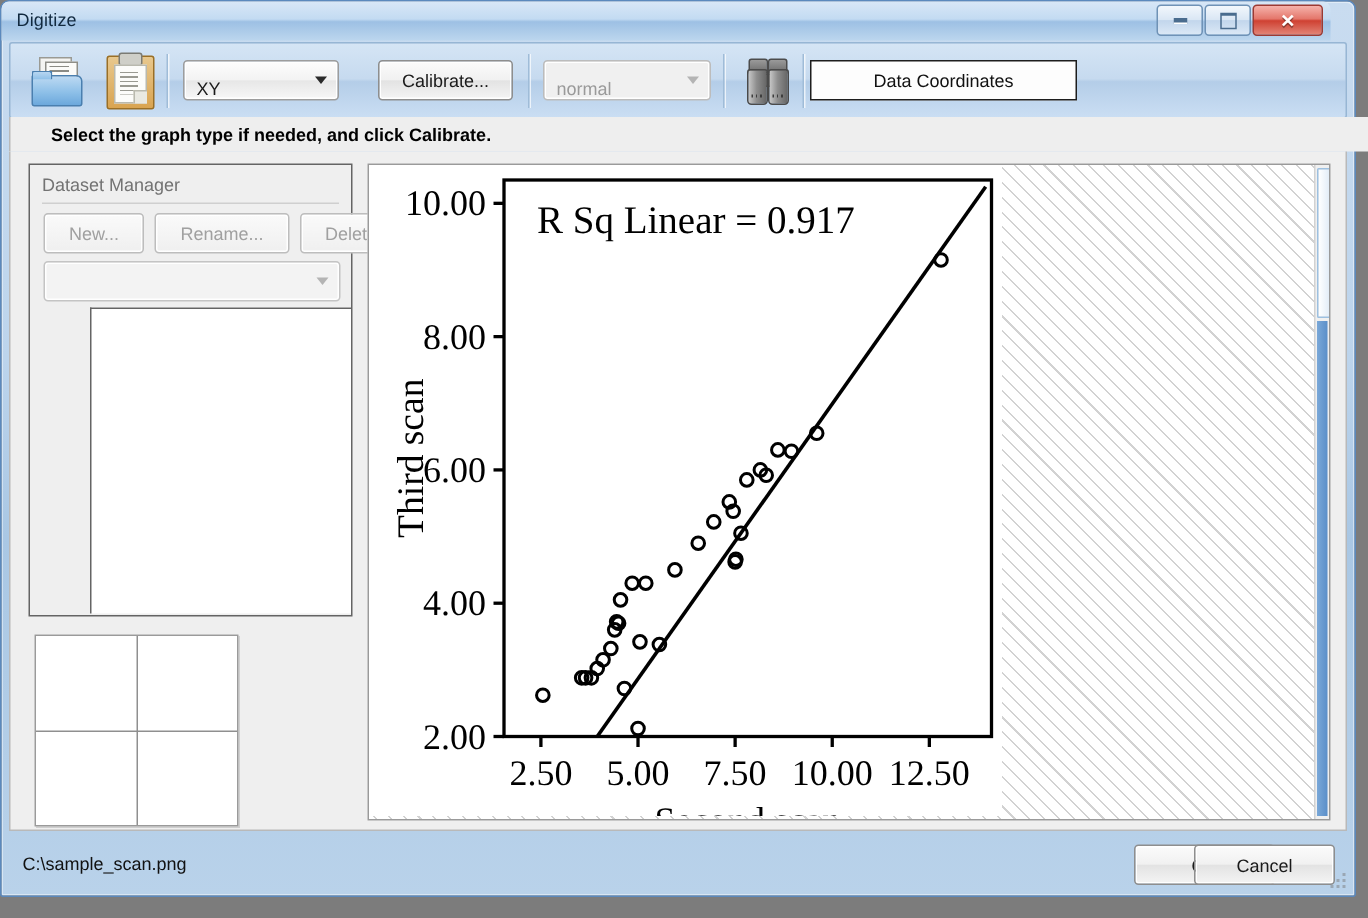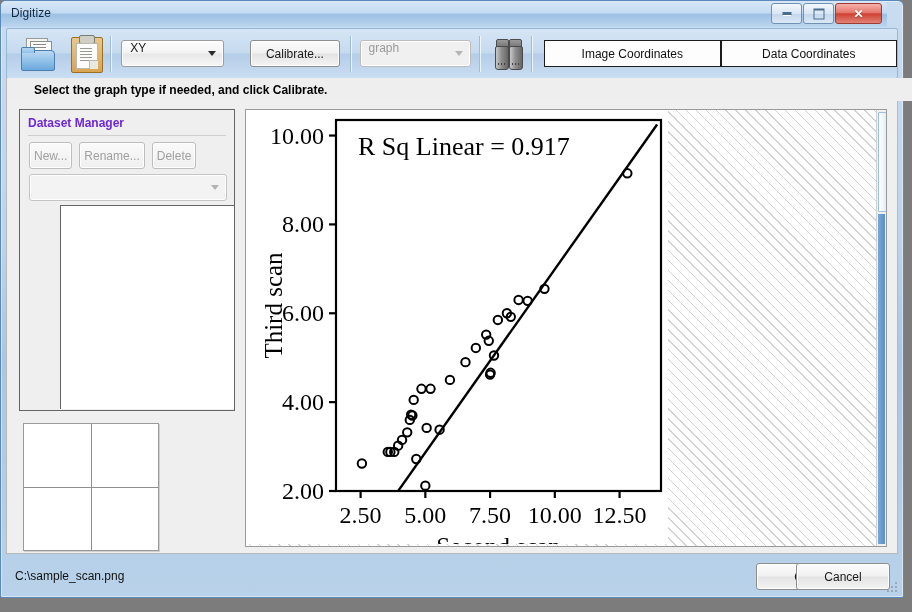--- a/index.html
+++ b/index.html
@@ -96,21 +96,21 @@
   .bb.l{left:0;} .bb.r{right:0;}
   .bb:after{content:"";position:absolute;left:2px;bottom:4px;right:2px;height:2px;
       background:repeating-linear-gradient(to right,#3d3d3d 0 1px,transparent 1px 3px);}
   .bmid{position:absolute;left:10px;top:10px;width:8px;height:7px;background:#7d7d7d;
       border-top:1px solid #4a4a4a;border-bottom:1px solid #4a4a4a;}
 
   
   .combo{
     height:25px;border:1px solid #9d9d9d;border-radius:3px;
     background:linear-gradient(to bottom,#fdfdfd 0%,#f3f3f3 48%,#e7e7e7 52%,#f7f7f7 100%);
-    position:relative;display:flex;align-items:flex-start;cursor:default;
+    position:relative;display:flex;align-items:flex-end;cursor:default;
     box-shadow:0 0 0 1px #fff inset;
   }
   .combo .ctext{font-size:12px;color:#1a1a1a;padding-left:8px;}
   .combo .carrow{position:absolute;right:7px;top:10px;
     width:0;height:0;border-left:4px solid transparent;border-right:4px solid transparent;
     border-top:5px solid #2b2b2b;}
   .combo.disabled{background:#f0f0f0;border-color:#bcbcbc;}
   .combo.disabled .ctext{color:#9a9a9a;}
   .combo.disabled .carrow{border-top-color:#b4b4b4;}
 
@@ -139,24 +139,24 @@
   #client{
     position:absolute;left:5px;top:100px;width:890px;height:452px;
     background:#efefef;border:1px solid #b9b9b9;border-top:none;
   }
 
   
   #dsgroup{
     position:absolute;left:12px;top:8px;width:214px;height:300px;
     border:1px solid #646464;background:#efefef;
   }
-  #ds-title{position:absolute;left:8px;top:6px;font-size:12px;font-weight:bold;color:#6d28d9;}
+  #ds-title{position:absolute;left:8px;top:6px;font-size:12px;font-weight:normal;color:#737373;}
   #ds-rule{position:absolute;left:8px;right:8px;top:25px;height:1px;background:#cfcfcf;}
   #ds-buttons{position:absolute;left:9px;top:32px;display:flex;gap:7px;}
-  #ds-buttons .btn{padding:0 4px;color:#a0a0a0;border-color:#bdbdbd;
+  #ds-buttons .btn{padding:0 16px;color:#a0a0a0;border-color:#bdbdbd;
      background:linear-gradient(to bottom,#fafafa,#efefef);text-align:right;}
   #ds-combo{position:absolute;left:9px;top:64px;width:196px;}
   #ds-combo.disabled{background:#f3f3f3;border-color:#c4c4c4;}
   #ds-list{
     position:absolute;left:40px;top:95px;width:173px;height:203px;
     background:#ffffff;border:1px solid #646464;border-right:none;border-bottom:none;
   }
 
   
   #preview{
@@ -248,39 +248,38 @@
     <div class="combo" style="width:102px;margin-left:6px;">
       <span class="ctext">XY</span>
       <span class="carrow"></span>
     </div>
 
     <div class="btn" style="width:88px;margin-left:26px;">Calibrate...</div>
 
     <div class="tb-sep" style="margin-left:10px;"></div>
 
     <div class="combo disabled" style="width:110px;margin-left:5px;">
-      <span class="ctext">graph</span>
+      <span class="ctext">normal</span>
       <span class="carrow"></span>
     </div>
 
     <div class="tb-sep" style="margin-left:8px;"></div>
 
     <div class="tb-icon" style="margin-left:2px;">
       <span class="ic-bino">
         <span class="bt l"></span>
           <span class="bt r"></span>
         <span class="bmid"></span>
         <span class="bb l"></span>
           <span class="bb r"></span>
       </span>
     </div>
 
     <div class="tb-sep" style="margin-left:2px;"></div>
 
-    <div class="btn-flat" style="width:176px;margin-left:8px;">Image Coordinates</div>
 
     <div class="btn-flat" style="width:176px;margin-left:0;">Data Coordinates</div>
   </div>
 
   <div id="hintbar">
     <div id="hint-text">Select the graph type if needed, and click Calibrate.</div>
   </div>
 
   <div id="client">
 

